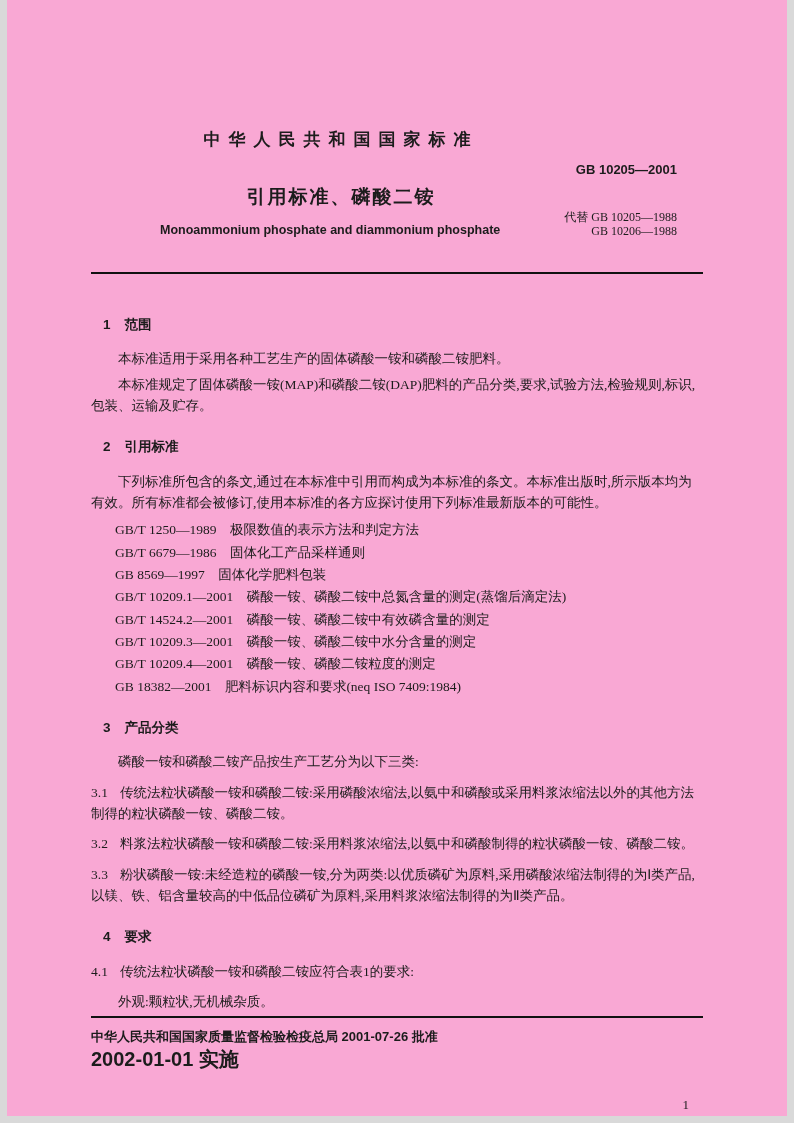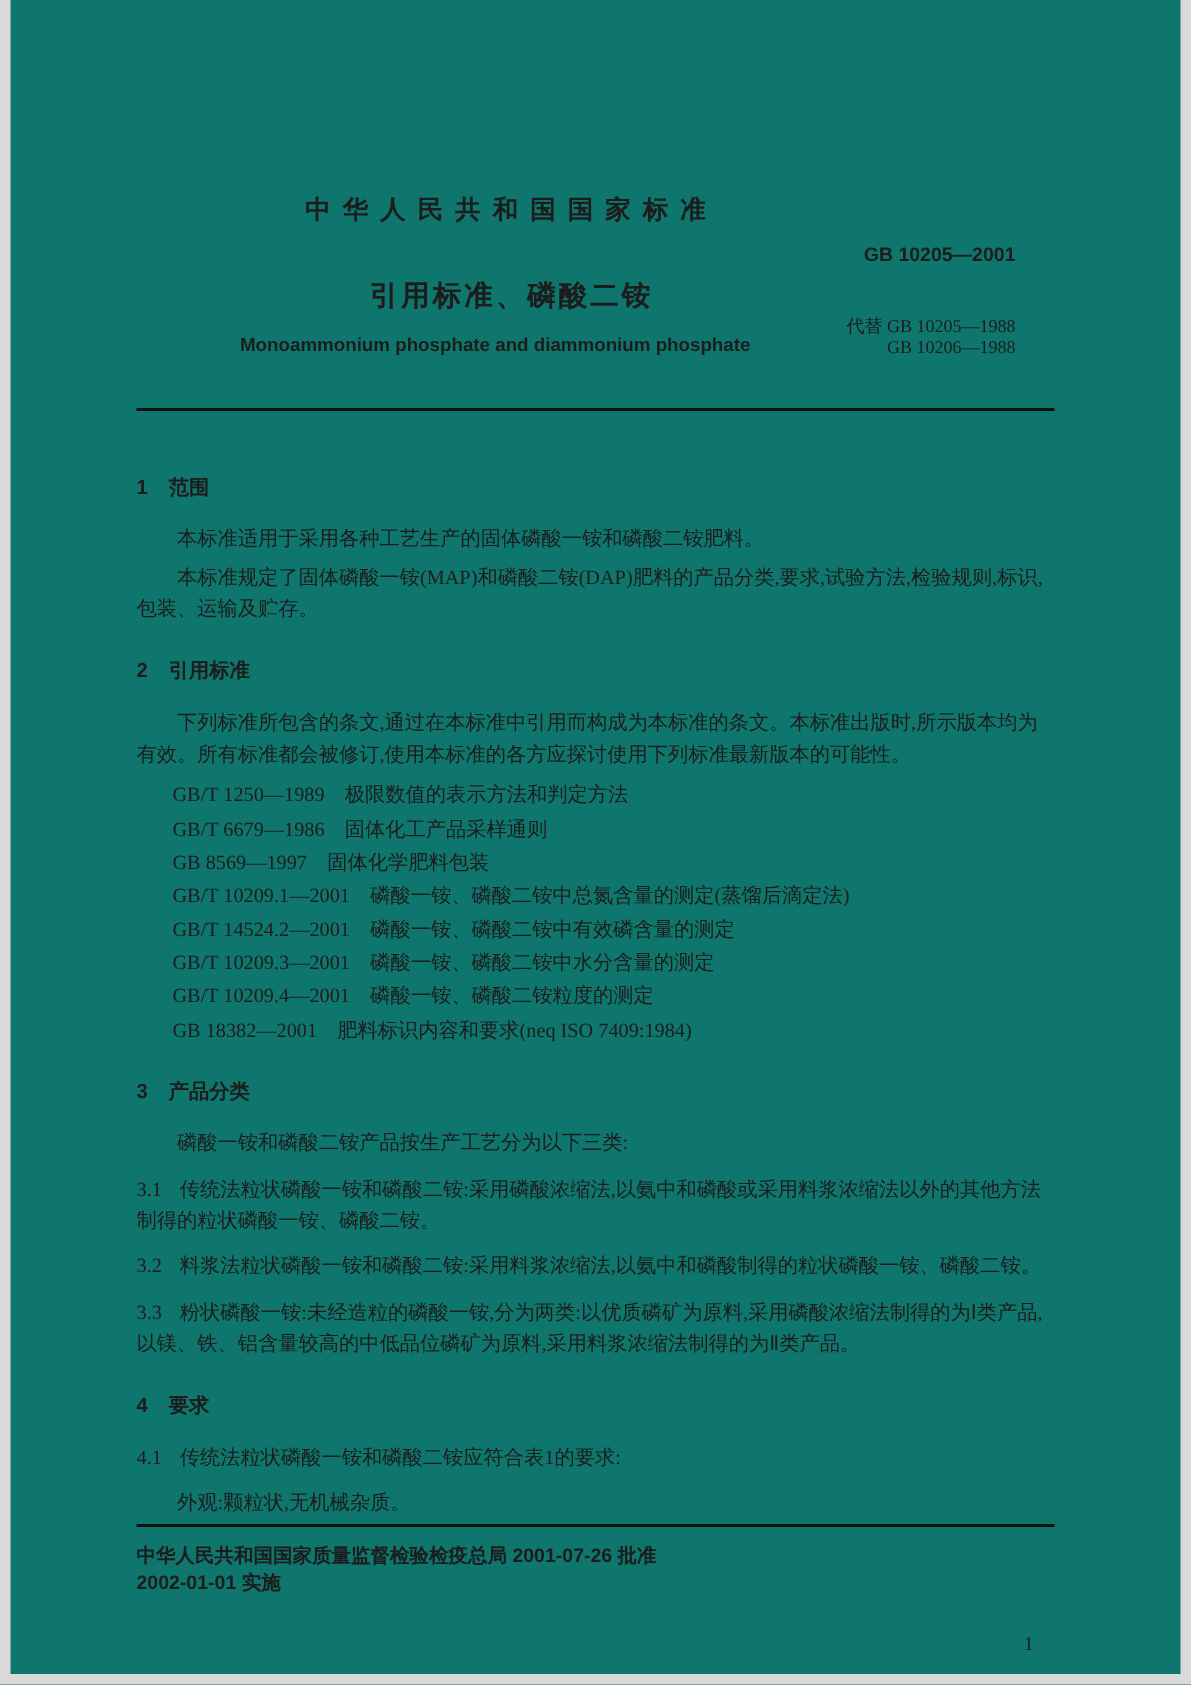--- a/index.html
+++ b/index.html
@@ -3,21 +3,21 @@
 <meta charset="utf-8">
 <style>
   html,body{margin:0;padding:0;}
   body{
     width:794px;height:1123px;position:relative;
     background:#d9d9d9;
     font-family:"Liberation Serif", serif;
   }
   .page{
     position:absolute;left:7px;top:0;width:780px;height:1116px;
-    background:#0f766e;box-sizing:border-box;
+    background:#f9a8d4;box-sizing:border-box;
     padding:118px 84px 52px 84px;
     display:flex;flex-direction:column;
     color:#1c1c1c;
   }
   
   .doc-header{position:relative;height:154px;flex:0 0 auto;border-bottom:2px solid #111;}
   .std-type{
     position:absolute;top:10px;left:0;width:500px;text-align:center;
     font-family:"Liberation Sans", sans-serif;font-weight:bold;
     font-size:17px;letter-spacing:8px;white-space:nowrap;
@@ -38,39 +38,39 @@
   }
   .english-title{
     position:absolute;top:105px;left:69px;
     font-family:"Liberation Sans", sans-serif;font-weight:bold;font-size:12.5px;
     white-space:nowrap;
   }
   
   .doc-main{margin-top:40px;font-size:13.5px;line-height:1.58;flex:0 0 auto;}
   h2.sec{
     font-family:"Liberation Sans", sans-serif;font-weight:bold;
-    font-size:13.5px;margin:20px 0 13px 0;
+    font-size:13.5px;margin:20px 0 13px 12px;
   }
   .doc-main h2.sec:first-child{margin-top:0;}
   h2.sec .sec-num{margin-right:14px;}
   p{margin:4px 0;}
   p.indent{text-indent:2em;}
   .refs{margin:6px 0 6px 24px;}
   .ref{margin:1px 0;}
   p.clause{margin:9px 0;}
   p.clause .cnum{margin-right:12px;}
   
   .doc-footer{margin-top:auto;flex:0 0 auto;}
   .footer-rule{border-top:2px solid #111;height:0;margin-bottom:10px;}
   .footer-row{
     display:flex;justify-content:space-between;align-items:baseline;
     font-family:"Liberation Sans", sans-serif;font-weight:bold;flex-direction:column;
   }
   .approval{font-size:13px;}
-  .impl{font-size:13px;}
+  .impl{font-size:20px;}
   .page-number{
     text-align:right;padding-right:14px;margin-top:24px;font-size:13px;
   }
 </style>
 </head>
 <body>
 
 <div class="page">
 
   <header class="doc-header">

